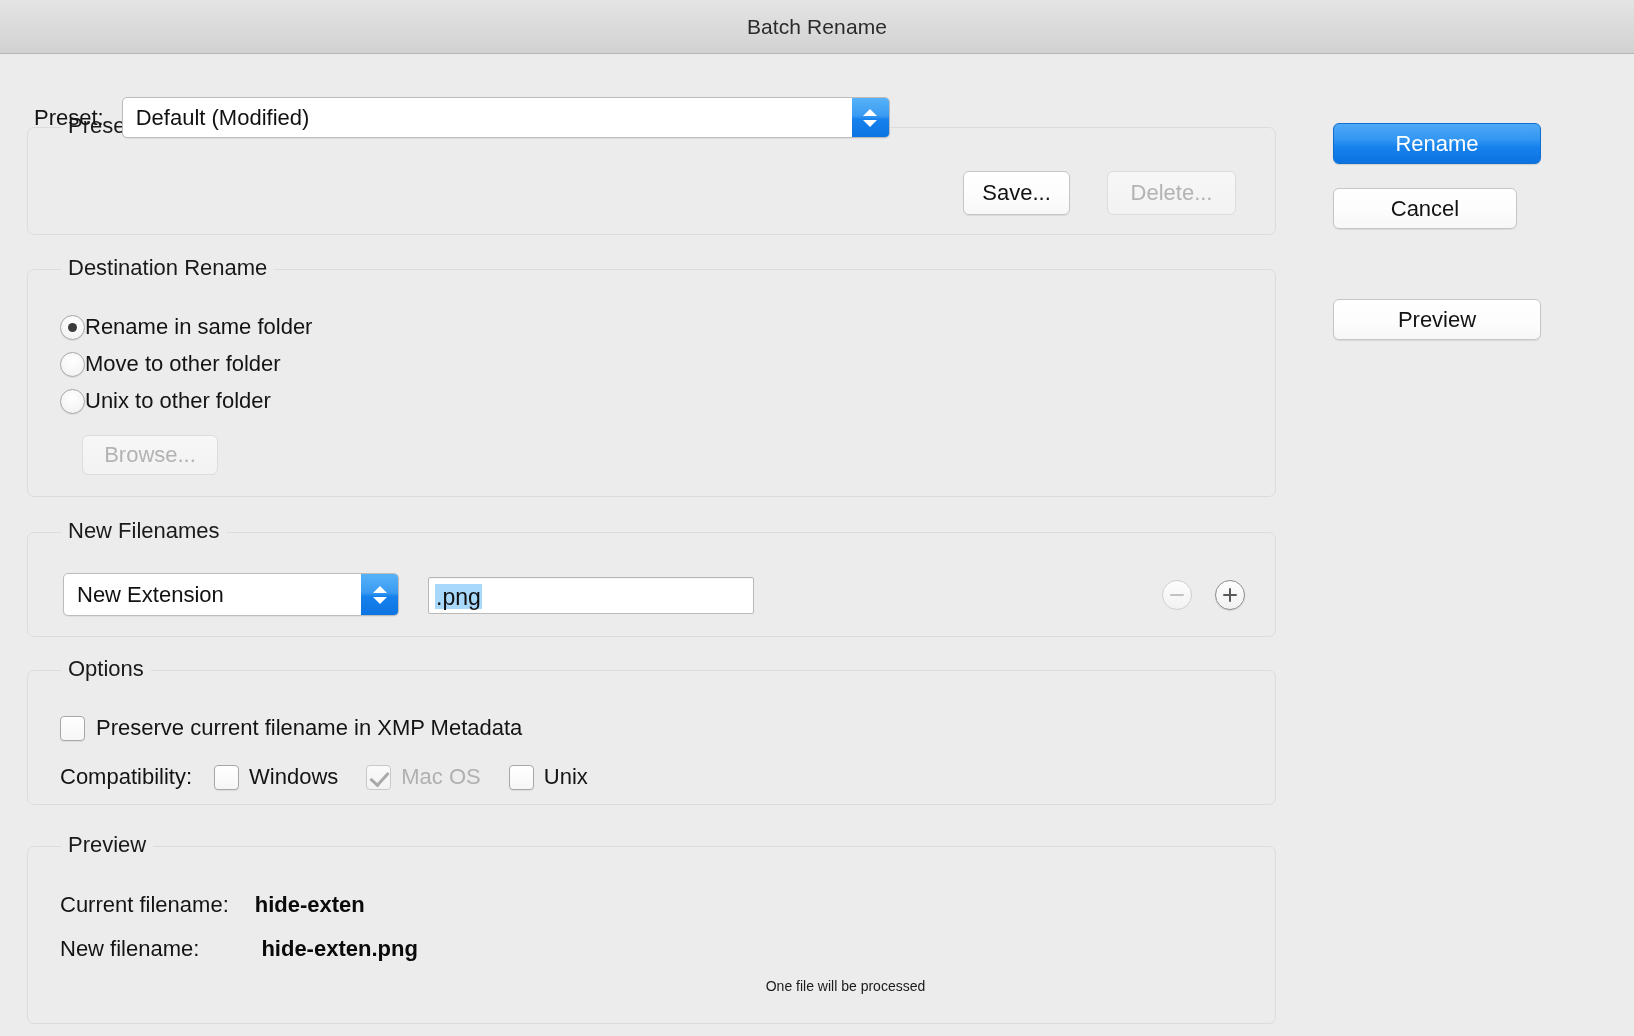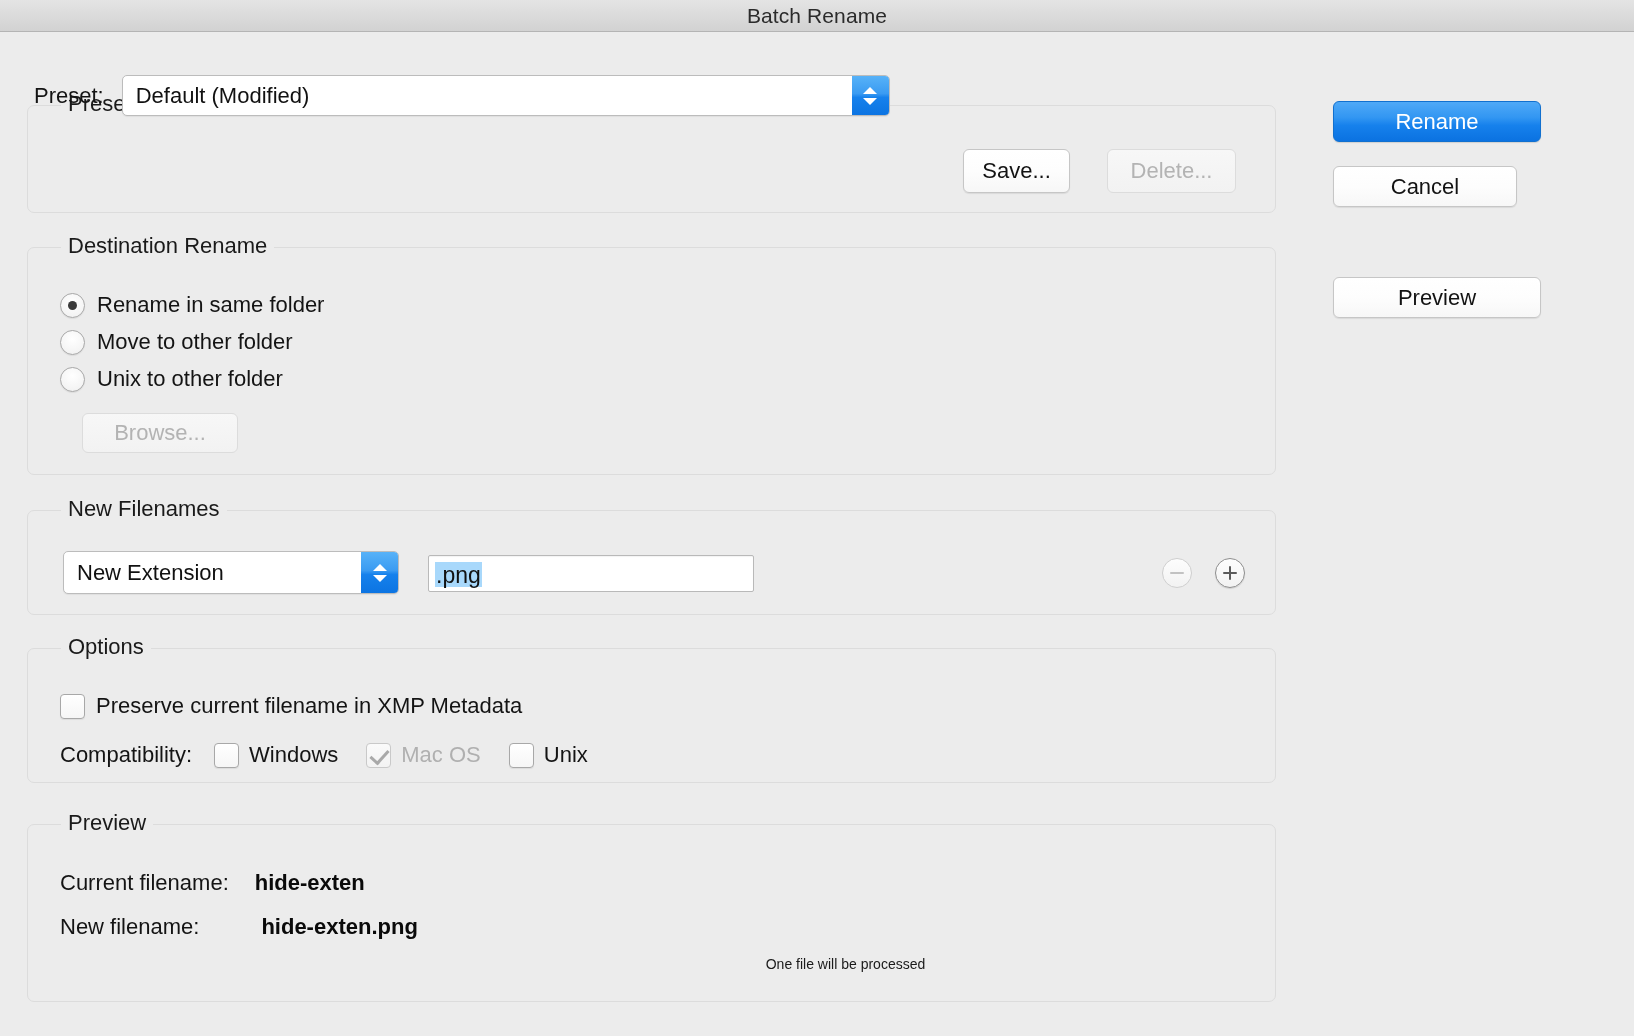--- a/index.html
+++ b/index.html
@@ -8,21 +8,21 @@
     width: 1634px;
     height: 1036px;
     font-family: "Liberation Sans", sans-serif;
     background: #ececec;
     overflow: hidden;
     -webkit-font-smoothing: antialiased;
   }
 
   
   .titlebar {
-    height: 32px;
+    height: 54px;
     background: linear-gradient(to bottom, #e4e4e4 0%, #d2d2d2 100%);
     border-bottom: 1px solid #b4b4b4;
     display: flex;
     align-items: center;
     justify-content: center;
     position: relative;
   }
   .titlebar-title {
     font-size: 21px;
     color: #2b2b2b;
@@ -159,21 +159,20 @@
   
   #btn-rename  { position: absolute; left: 1333px; top: 69px;  width: 208px; height: 41px; font-size: 22px; }
   #btn-cancel  { position: absolute; left: 1333px; top: 134px; width: 184px; height: 41px; font-size: 22px; }
   #btn-preview { position: absolute; left: 1333px; top: 245px; width: 208px; height: 41px; font-size: 22px; }
 
   
   .radio-row {
     position: absolute;
     display: flex;
     align-items: center;
-    gap: 12px;
   }
   .radio {
     width: 25px; height: 25px;
     border-radius: 50%;
     background: radial-gradient(circle at 50% 35%, #ffffff 0%, #f4f4f4 70%, #eaeaea 100%);
     border: 1px solid #a8a8a8;
     box-shadow: 0 1px 1px rgba(0,0,0,0.07);
     position: relative;
     flex: 0 0 auto;
   }
@@ -184,21 +183,21 @@
     width: 9px; height: 9px;
     margin: -4.5px 0 0 -4.5px;
     border-radius: 50%;
     background: #3a3a3a;
   }
 
   #radio-same { left: 60px; top: 260px; }
   #radio-move { left: 60px; top: 297px; }
   #radio-copy { left: 60px; top: 334px; }
 
-  #btn-browse { position: absolute; left: 82px; top: 381px; width: 156px; height: 40px; }
+  #btn-browse { position: absolute; left: 82px; top: 381px; width: 136px; height: 40px; }
 
   
   #newext-popup {
     position: absolute;
     left: 63px; top: 519px;
     width: 336px;
     height: 43px;
   }
   .textfield {
     position: absolute;

